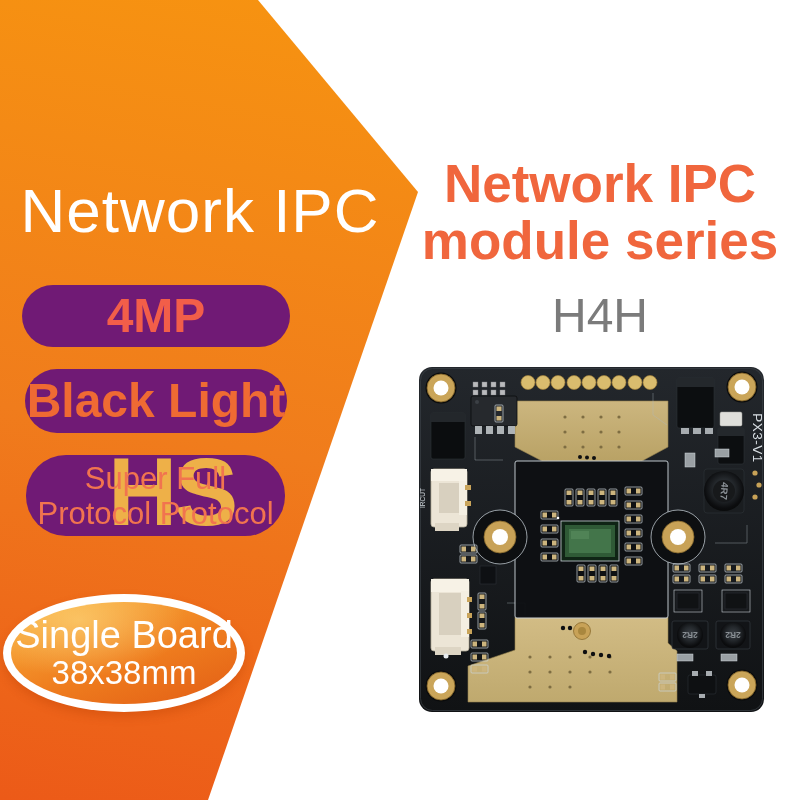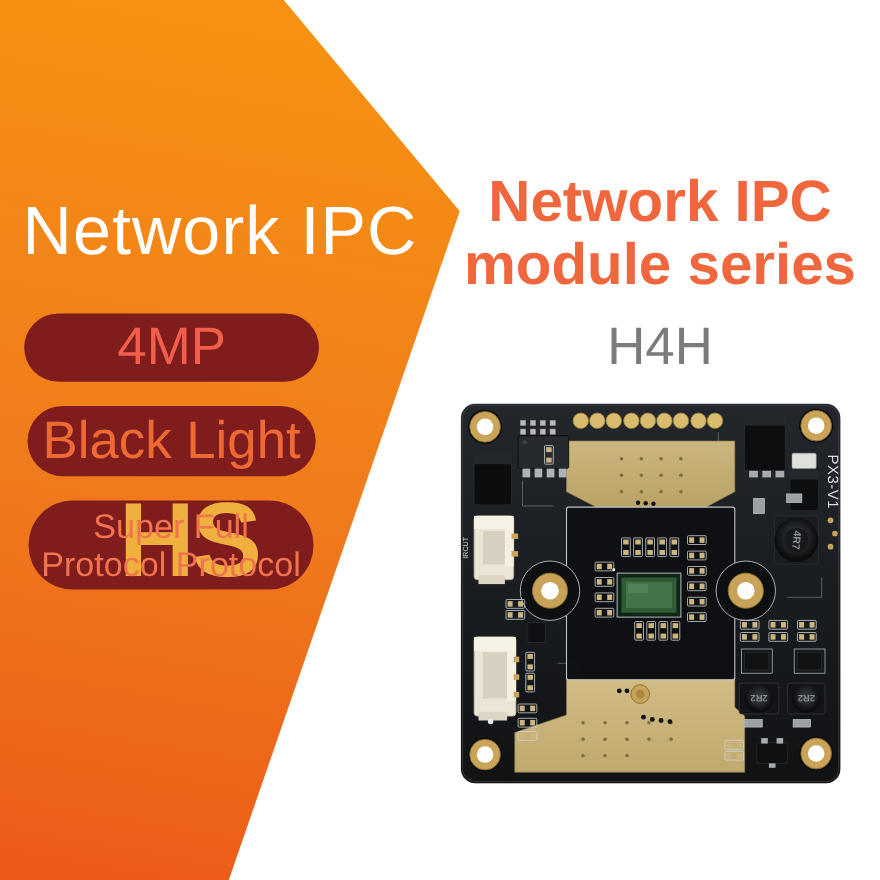--- a/index.html
+++ b/index.html
@@ -12,21 +12,21 @@
   .orange-panel{
     position:absolute;left:0;top:0;width:440px;height:800px;
     background:linear-gradient(190deg,#f79410 0%,#f07c1c 55%,#ec5a18 100%);
     clip-path:polygon(0 0,258px 0,418px 192px,208px 800px,0 800px);
   }
   .left-title{
     position:absolute;left:0;top:180px;width:400px;text-align:center;
     color:#ffffff;font-size:62px;line-height:62px;font-weight:400;letter-spacing:1px;
   }
   .pill{
-    position:absolute;background:#7f1d1d;text-align:center;
+    position:absolute;background:#701a75;text-align:center;font-weight:bold;
   }
   .pill-4mp{left:22px;top:285px;width:268px;height:62px;border-radius:31px;
     font-size:48px;line-height:62px;color:#f25e49;}
   .pill-light{left:25px;top:369px;width:262px;height:64px;border-radius:32px;
     font-size:48px;line-height:64px;color:#ef6a33;}
   .pill-protocol{left:26px;top:455px;width:259px;height:81px;border-radius:40px;z-index:1;}
   .protocol-text{
     position:absolute;left:26px;top:461px;width:259px;text-align:center;z-index:3;
     color:#f1744f;font-size:31px;line-height:35px;font-weight:400;
   }
@@ -78,20 +78,26 @@
     <span>Black Light</span>
   </div>
 
   <div class="pill pill-protocol"></div>
   <div class="hs-watermark">HS</div>
   <div class="protocol-text">
     <div>Super Full</div>
     <div>Protocol Protocol</div>
   </div>
 
+  <div class="ellipse-badge">
+    <div class="ellipse-inner">
+      <div class="ellipse-line1">Single Board</div>
+      <div class="ellipse-line2">38x38mm</div>
+    </div>
+  </div>
 
   <div class="right-title right-title-1">Network IPC</div>
   <div class="right-title right-title-2">module series</div>
   <div class="model-label">H4H</div>
 
   <div class="pcb-wrap">
   <svg width="350" height="390" viewBox="0 0 350 390" xmlns="http://www.w3.org/2000/svg" xmlns:xlink="http://www.w3.org/1999/xlink">
     <defs>
       <linearGradient id="bg1" x1="0" y1="0" x2="0" y2="1">
         <stop offset="0" stop-color="#23272c"></stop>

